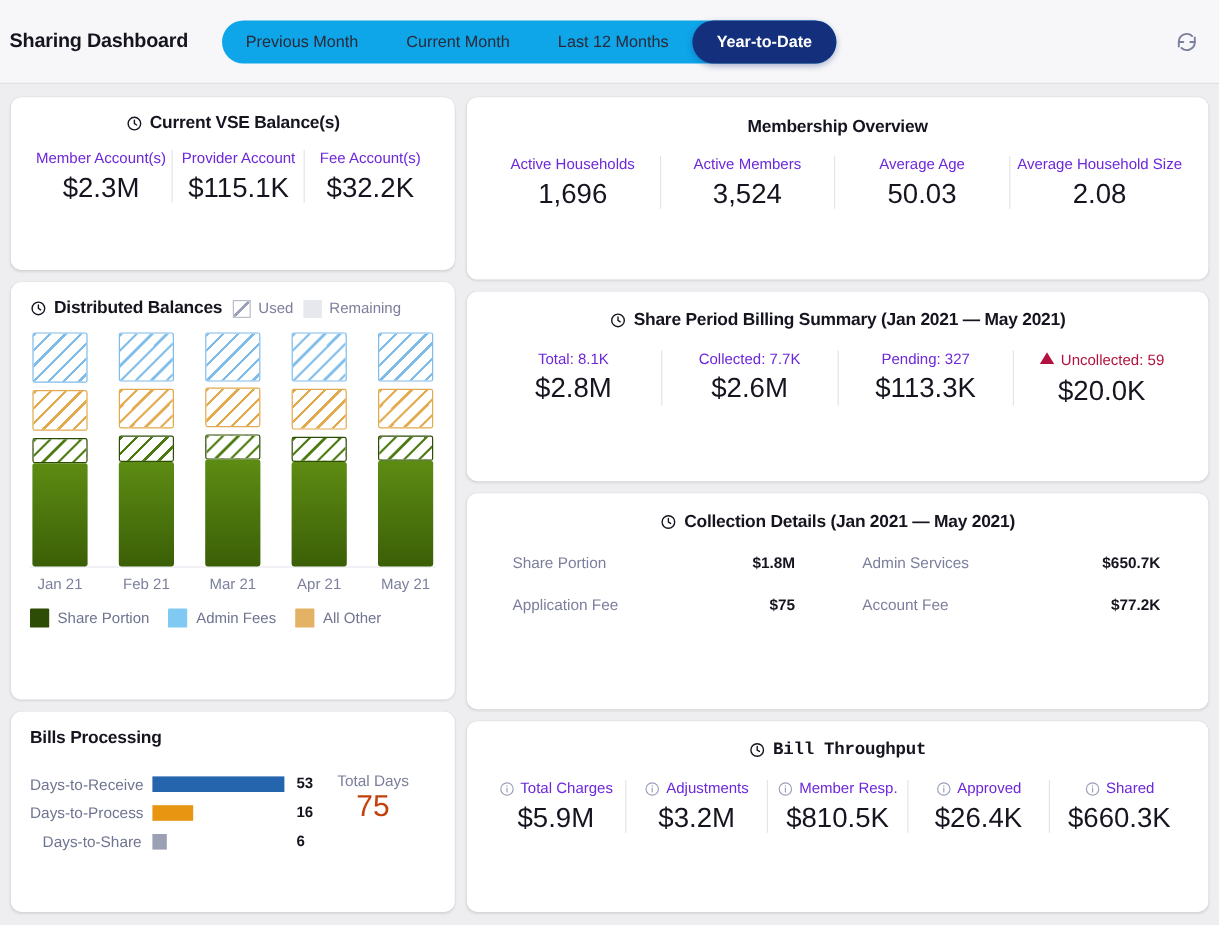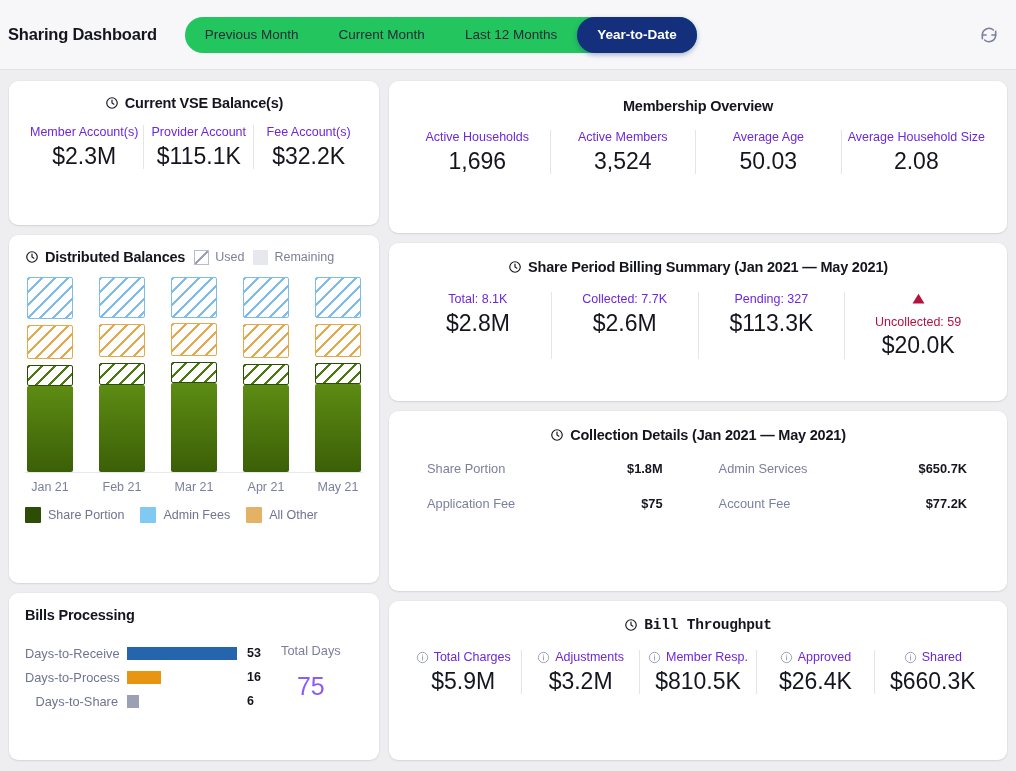--- a/index.html
+++ b/index.html
@@ -25,21 +25,21 @@
   }
   .app-title {
     font-size: 16.5px;
     font-weight: bold;
     color: #15151f;
     letter-spacing: -0.2px;
     white-space: nowrap;
   }
   .tab-group {
     margin-left: 28px;
-    background: #22c55e;
+    background: #0ea5e9;
     border-radius: 22px;
     height: 36px;
     display: flex;
     align-items: flex-start;
     padding: 0;
   }
   .tab {
     height: 36px;
     padding: 0 20px;
     display: flex;
@@ -124,21 +124,21 @@
     color: #6d28d9;
     white-space: nowrap;
     line-height: 1.25;
   }
   .kpi-value {
     font-size: 23px;
     color: #15151f;
     line-height: 1.15;
     white-space: nowrap;
   }
-  .kpi-label.alert { color: #b3123f; display:flex; align-items:center; gap:5px;flex-direction:column; }
+  .kpi-label.alert { color: #b3123f; display:flex; align-items:center; gap:5px; }
 
   
   .vse .kpi-label { font-size: 12.5px; }
   .vse .kpi-value { font-size: 23px; }
   .vse .kpi { padding: 0 5px; }
 
   
   .dist-head {
     display: flex;
     align-items: center;
@@ -238,21 +238,21 @@
     font-size: 12.8px;
     color: #6f7490;
     padding-right: 9px;
     white-space: nowrap;
   }
   .bp-track { width: 110px; display: flex; align-items: center; }
   .bp-bar { height: 13px; }
   .bp-num { width: 34px; padding-left: 10px; font-size: 12.5px; font-weight: bold; color: #15151f; }
   .bp-total { padding-left: 10px; padding-top: 2px; text-align: center; }
   .bp-total-label { font-size: 12.8px; color: #7b7f9b; white-space: nowrap; }
-  .bp-total-value { font-size: 25px; color: #8b5cf6; margin-top: 14px; }
+  .bp-total-value { font-size: 25px; color: #c2410c; margin-top: 0; }
 
   
   .bt .kpi-label { display: flex; align-items: center; gap: 5px; justify-content: center; font-size: 12.5px; }
   .bt .kpi-value { font-size: 23px; }
   .bt .kpi { padding: 0 4px; }
 
   .info-ico { flex: 0 0 auto; display: inline-flex; }
 </style>
 </head>
 <body>

